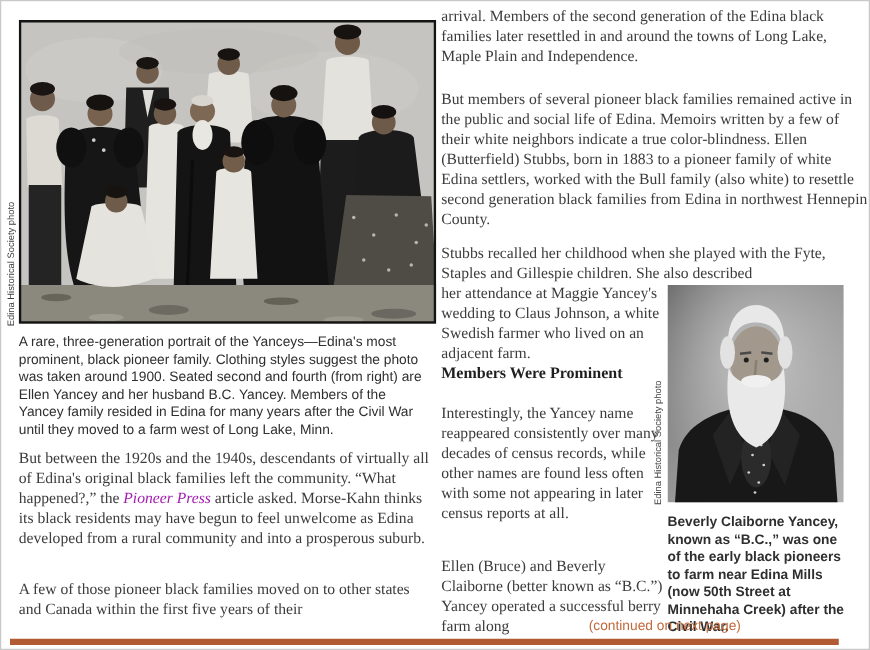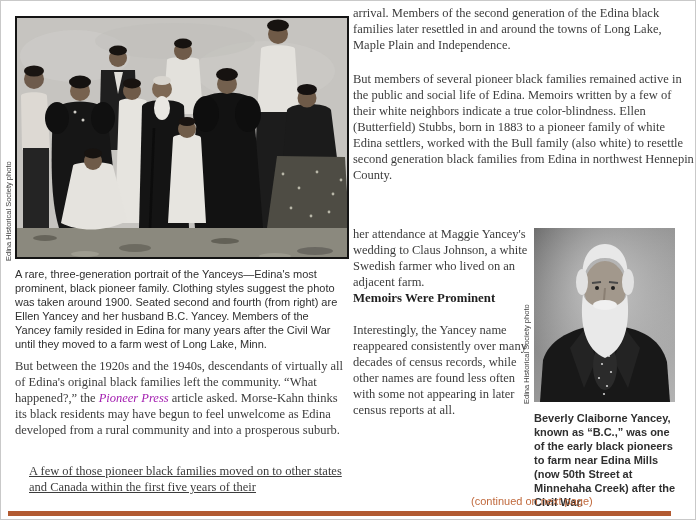--- a/index.html
+++ b/index.html
@@ -125,33 +125,35 @@
     </g>
     <rect x="1" y="1" width="332" height="241" fill="none" stroke="#141414" stroke-width="2"></rect>
   </svg>
 
   <div class="abs credit" style="left:3px;top:260px;">Edina Historical Society photo</div>
 
   <div class="abs caption" style="left:14px;top:266px;width:326px;">A rare, three-generation portrait of the Yanceys—Edina's most prominent, black pioneer family. Clothing styles suggest the photo was taken around 1900. Seated second and fourth (from right) are Ellen Yancey and her husband B.C. Yancey. Members of the Yancey family resided in Edina for many years after the Civil War until they moved to a farm west of Long Lake, Minn.</div>
 
   <p class="abs body-text" style="left:14px;top:357px;width:330px;"><span>But between the 1920s and the 1940s, descendants of virtually all of Edina's original black families left the community. “What happened?,” the </span><span class="italic-gray">Pioneer Press</span><span> article asked. Morse-Kahn thinks its black residents may have begun to feel unwelcome as Edina developed from a rural community and into a prosperous suburb.</span></p>
 
-  <p class="abs body-text" style="left:28px;top:462px;width:330px;text-decoration:underline;">A few of those pioneer black families moved on to other states and Canada within the first five years of their</p>
+  <p class="abs body-text" style="left:14px;top:462px;width:330px;">A few of those pioneer black families moved on to other states and Canada within the first five years of their</p>
 
   <p class="abs body-text" style="left:352px;top:4px;width:342px;">arrival. Members of the second generation of the Edina black families later resettled in and around the towns of Long Lake, Maple Plain and Independence.</p>
 
   <p class="abs body-text" style="left:352px;top:70px;width:342px;">But members of several pioneer black families remained active in the public and social life of Edina. Memoirs written by a few of their white neighbors indicate a true color-blindness. Ellen (Butterfield) Stubbs, born in 1883 to a pioneer family of white Edina settlers, worked with the Bull family (also white) to resettle second generation black families from Edina in northwest Hennepin County.</p>
 
+  <p class="abs body-text" style="left:352px;top:193px;width:342px;">Stubbs recalled her childhood when she played with the Fyte, Staples and Gillespie children. She also described</p>
 
   <p class="abs body-text" style="left:352px;top:225px;width:182px;">her attendance at Maggie Yancey's wedding to Claus Johnson, a white Swedish farmer who lived on an adjacent farm.</p>
 
-  <h3 class="abs heading" style="left:352px;top:290px;width:182px;"><span>Memoirs Were Prominent</span><br></h3>
+  <h3 class="abs heading" style="left:352px;top:290px;width:182px;"><span>Members Were Prominent</span><br></h3>
 
   <p class="abs body-text" style="left:352px;top:321px;width:184px;">Interestingly, the Yancey name reappeared consistently over many decades of census records, while other names are found less often with some not appearing in later census reports at all.</p>
 
+  <p class="abs body-text" style="left:352px;top:444px;width:182px;">Ellen (Bruce) and Beverly Claiborne (better known as “B.C.”) Yancey operated a successful berry farm along</p>
 
   <svg class="abs photo-frame" style="left:533px;top:227px;" width="141" height="174" viewBox="0 0 141 174" aria-hidden="true">
     <defs>
       <linearGradient id="mg" x1="0" y1="0" x2="1" y2="1">
         <stop offset="0" stop-color="#6f6f6f"></stop>
         <stop offset="0.5" stop-color="#979797"></stop>
         <stop offset="1" stop-color="#b3b3b3"></stop>
       </linearGradient>
       <radialGradient id="halo" cx="0.5" cy="0.35" r="0.6">
         <stop offset="0" stop-color="#c4c4c4"></stop>

